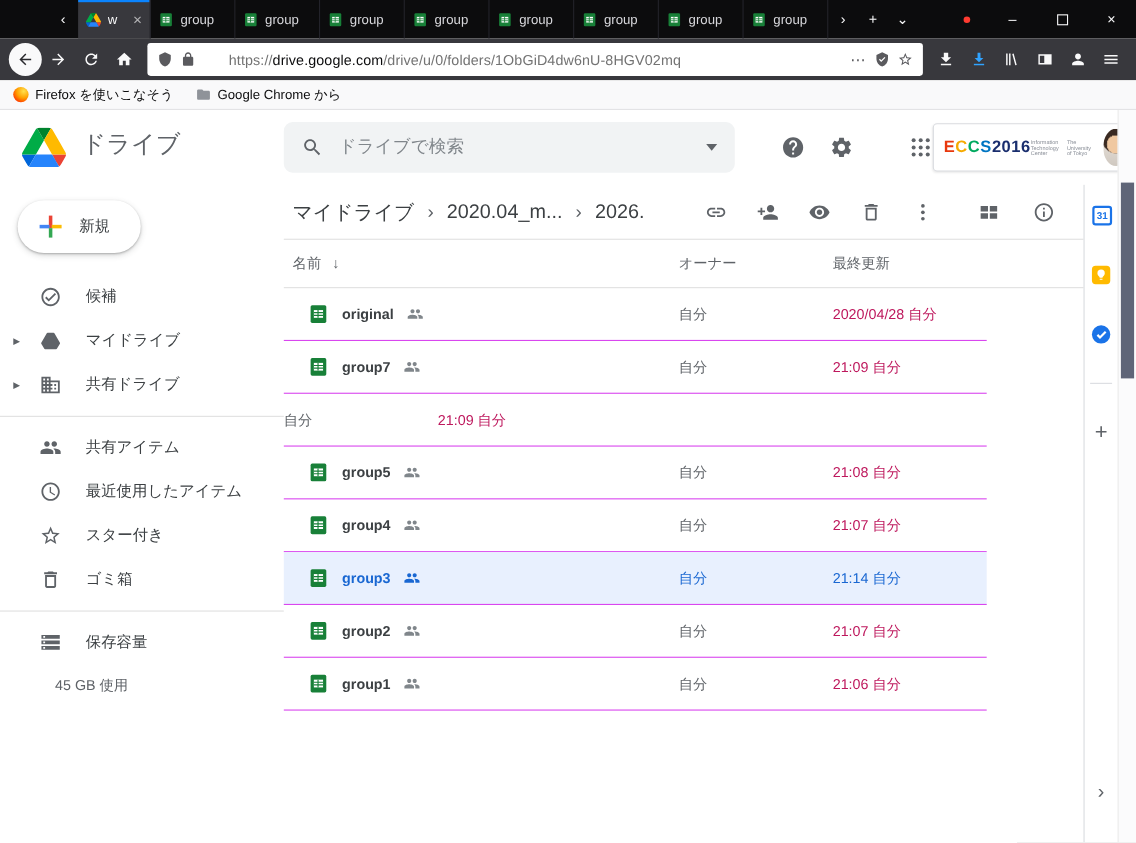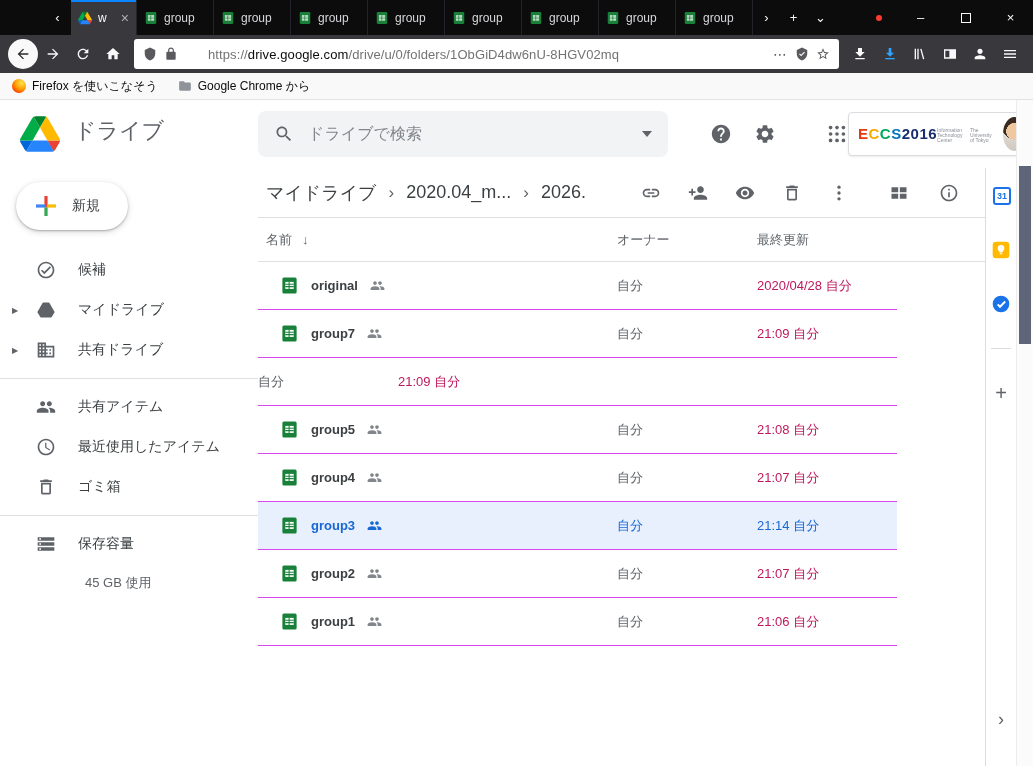--- a/index.html
+++ b/index.html
@@ -71,21 +71,21 @@
 
   
   .sidebar{width:258px;flex:0 0 auto;padding-top:14px;}
   .new-btn{margin:0 0 20px 16px;width:112px;height:48px;border-radius:24px;background:#fff;box-shadow:0 1px 2px rgba(0,0,0,.25),0 2px 6px rgba(60,64,67,.2);display:flex;align-items:center;gap:14px;padding:0 18px;font-size:14px;color:#3c4043;}
   .new-btn svg{width:24px;height:24px;}
   .side-item{height:40px;display:flex;align-items:center;padding-left:36px;gap:22px;font-size:14px;color:#3c4043;position:relative;}
   .side-icon{display:flex;color:#5f6368;}
   .side-icon svg{width:20px;height:20px;fill:currentColor;stroke-width:2;}
   .expander{position:absolute;left:12px;font-size:8px;color:#5f6368;}
   .side-sep{border-top:1px solid #e0e0e0;margin:8px 0;}
-  .storage-used{padding-left:85px;font-size:13px;color:#5f6368;margin-top:10px;}
+  .storage-used{padding-left:50px;font-size:13px;color:#5f6368;margin-top:10px;}
 
   
   .main{flex:1;display:flex;flex-direction:column;min-width:0;}
   .toolbar{height:50px;display:flex;align-items:center;padding:0 26px 0 8px;border-bottom:1px solid #e0e0e0;flex:0 0 auto;}
   .breadcrumb{display:flex;align-items:center;gap:12px;font-size:18px;color:#3c4043;white-space:nowrap;}
   .crumb-sep{color:#5f6368;font-size:17px;}
   .toolbar-actions{margin-left:auto;display:flex;align-items:center;gap:27px;}
   .toolbar-actions .ticon svg{width:20px;height:20px;fill:#5f6368;display:block;}
   .view-group{display:flex;align-items:center;gap:30px;margin-left:40px;}
   .view-group .ticon svg{width:20px;height:20px;fill:#5f6368;display:block;}
@@ -430,20 +430,28 @@
               <div class="side-icon">
                 <svg viewBox="0 0 24 24" fill="currentColor">
                   <path d="M11.99 2C6.47 2 2 6.48 2 12s4.47 10 9.99 10C17.52 22 22 17.52 22 12S17.52 2 11.99 2zM12 20c-4.42 0-8-3.58-8-8s3.58-8 8-8 8 3.58 8 8-3.58 8-8 8zm.5-13H11v6l5.25 3.15.75-1.23-4.5-2.67z"></path>
                 </svg>
               </div>
               <div>最近使用したアイテム</div>
             </div>
             <div class="side-item">
               <div class="side-icon">
                 <svg viewBox="0 0 24 24" fill="currentColor">
+                  <path d="M22 9.24l-7.19-.62L12 2 9.19 8.63 2 9.24l5.46 4.73L5.82 21 12 17.27 18.18 21l-1.63-7.03L22 9.24zM12 15.4l-3.76 2.27 1-4.28-3.32-2.88 4.38-.38L12 6.1l1.71 4.04 4.38.38-3.32 2.88 1 4.28L12 15.4z"></path>
+                </svg>
+              </div>
+              <div>スター付き</div>
+            </div>
+            <div class="side-item">
+              <div class="side-icon">
+                <svg viewBox="0 0 24 24" fill="currentColor">
                   <path d="M6 19c0 1.1.9 2 2 2h8c1.1 0 2-.9 2-2V7H6v12zM8 9h8v10H8V9zm7.5-5-1-1h-5l-1 1H5v2h14V4h-3.5z"></path>
                 </svg>
               </div>
               <div>ゴミ箱</div>
             </div>
             <div class="side-sep"></div>
             <div class="side-item">
               <div class="side-icon">
                 <svg viewBox="0 0 24 24" fill="currentColor">
                   <path d="M2 20h20v-4H2v4zm2-3h2v2H4v-2zM2 4v4h20V4H2zm4 3H4V5h2v2zm-4 7h20v-4H2v4zm2-3h2v2H4v-2z"></path>

